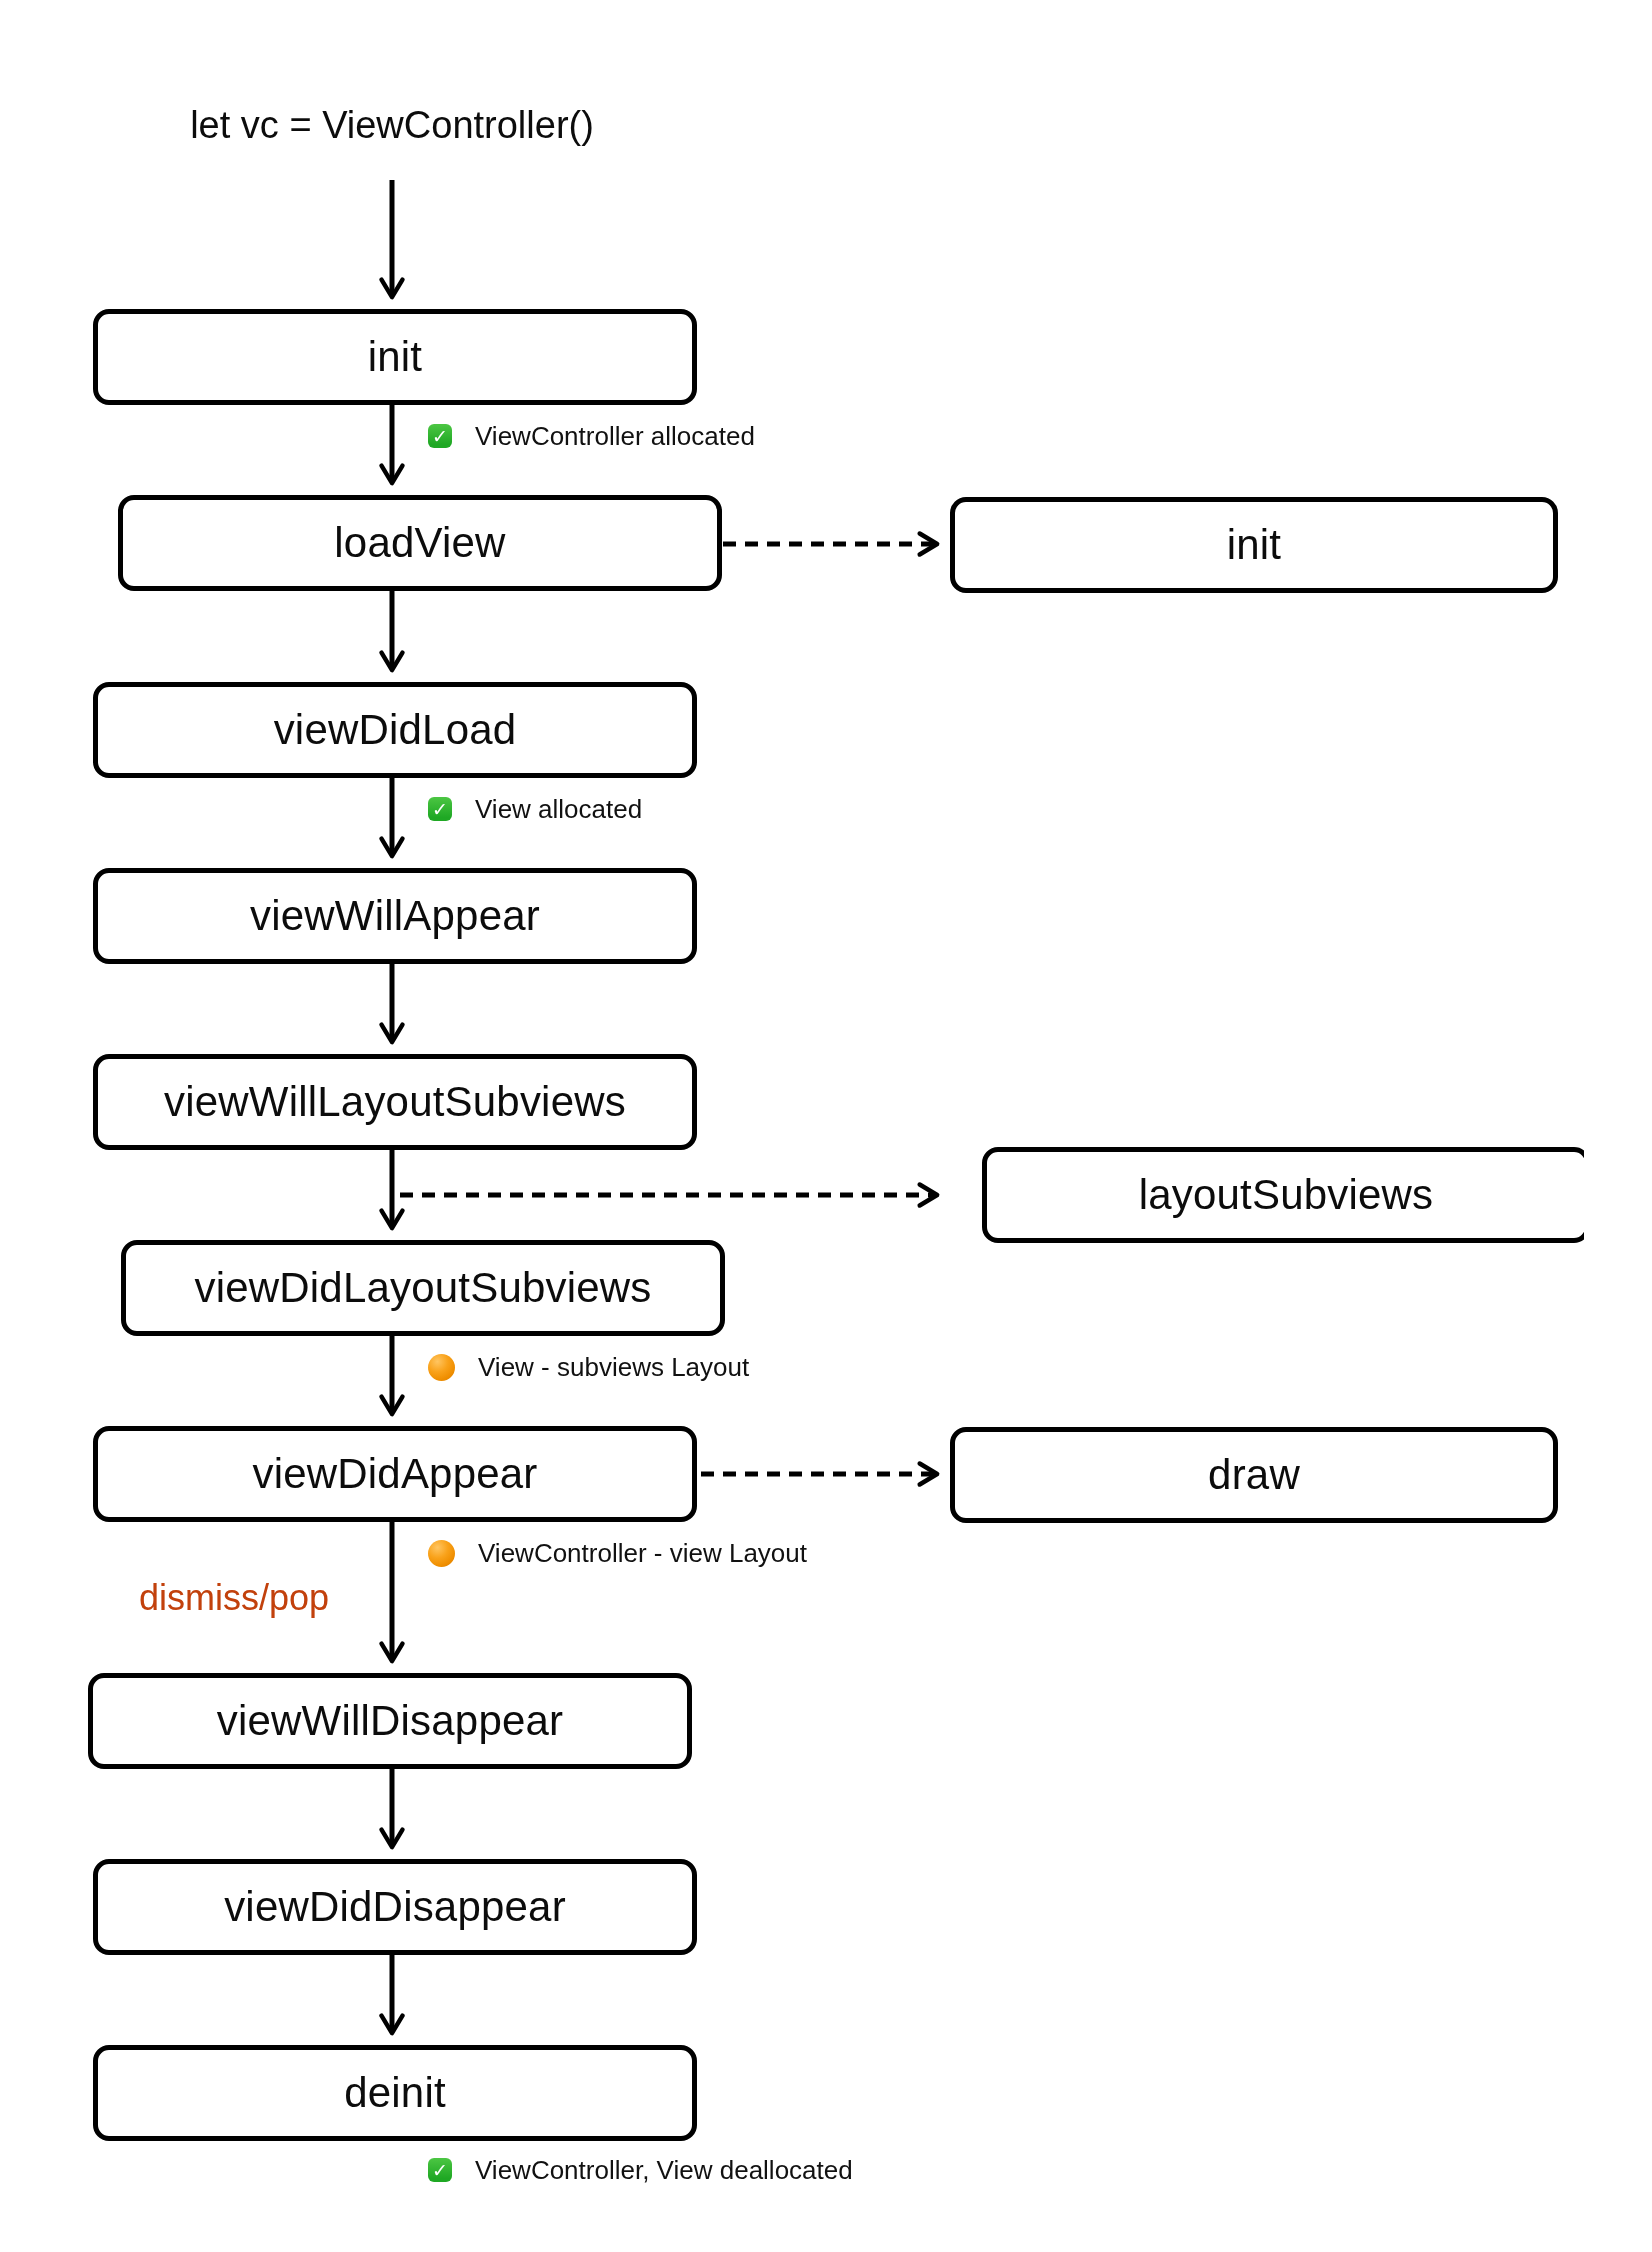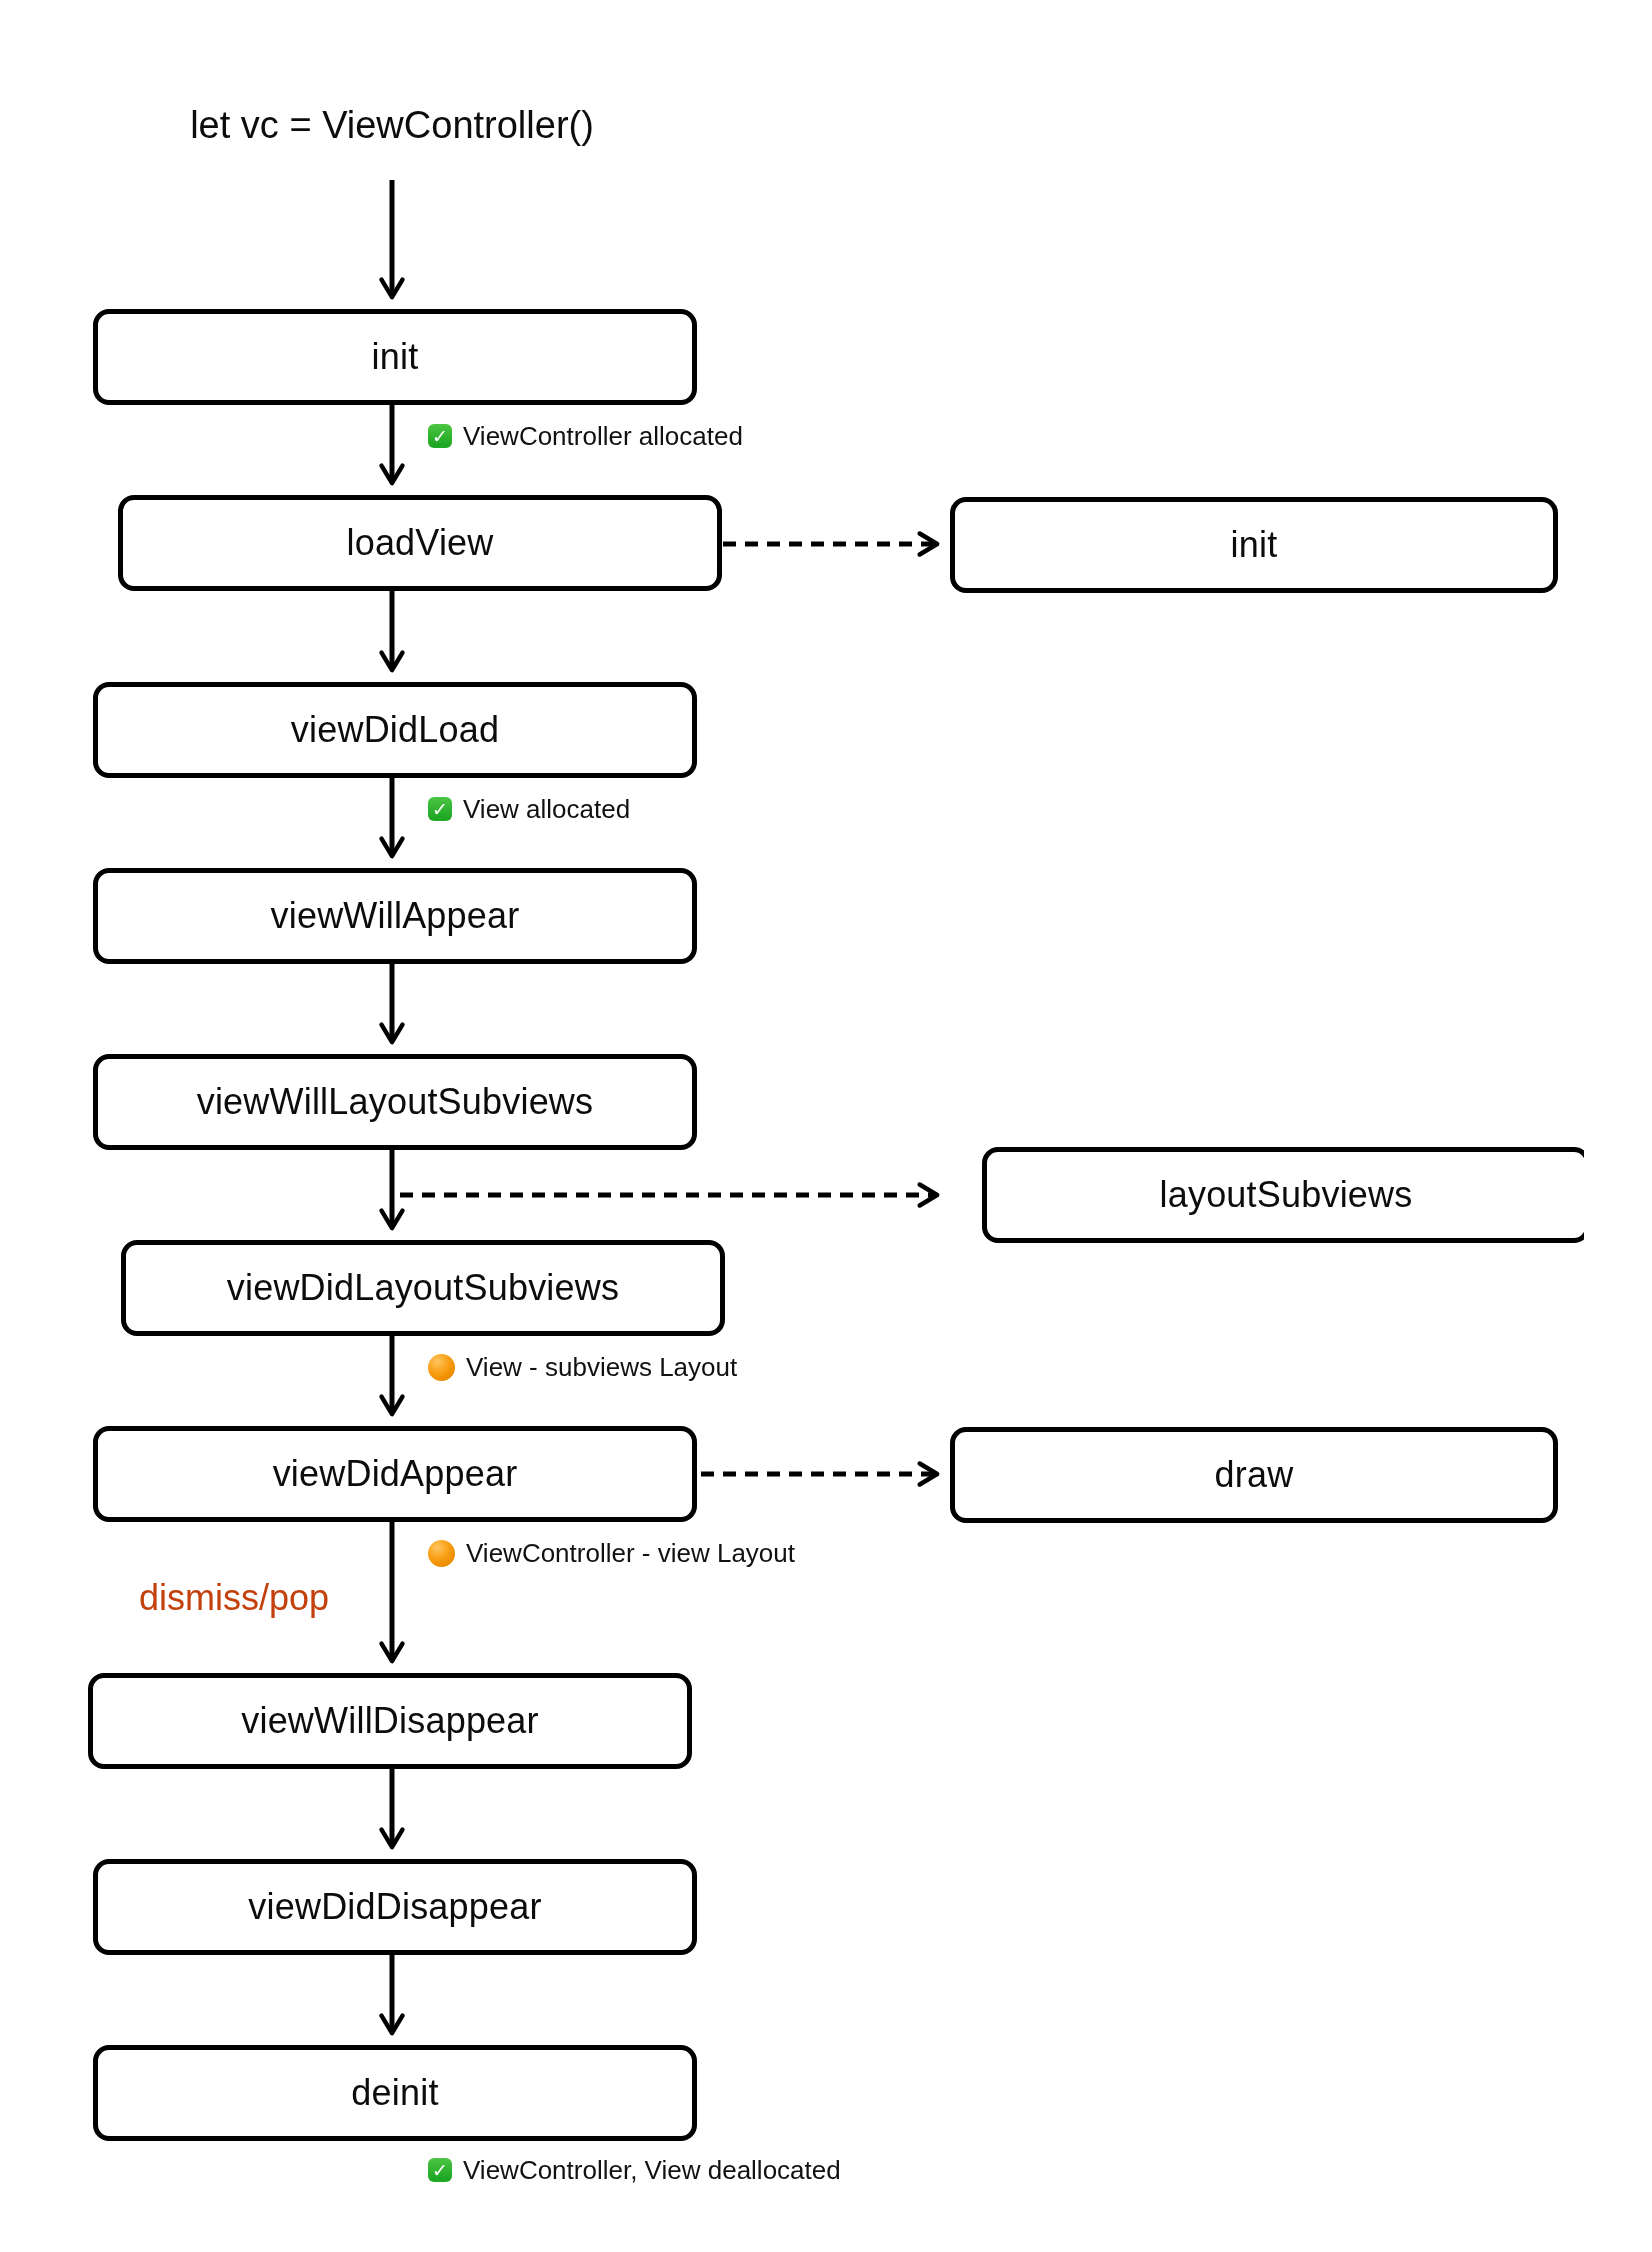--- a/index.html
+++ b/index.html
@@ -38,40 +38,40 @@
     height: 96px;
     border: 5px solid var(--stroke, #000);
     border-radius: 16px;
     background: #ffffff;
     box-sizing: border-box;
     display: flex;
     align-items: center;
     justify-content: center;
   }
   .node-label {
-    font-size: 36px;
+    font-size: 42px;
     color: #0c0c0c;
     letter-spacing: 0.2px;
     white-space: nowrap;
   }
   .code-label {
     position: absolute;
     left: 90px;
     top: 104px;
     width: 604px;
     text-align: center;
     font-size: 38px;
     color: #0c0c0c;
     white-space: nowrap;
   }
   .anno {
     position: absolute;
     display: flex;
     align-items: center;
-    gap: 11px;
+    gap: 23px;
     height: 32px;
     white-space: nowrap;
   }
   .anno-text {
     font-size: 26px;
     color: #111111;
   }
   .edge-label {
     position: absolute;
     left: 98px;

